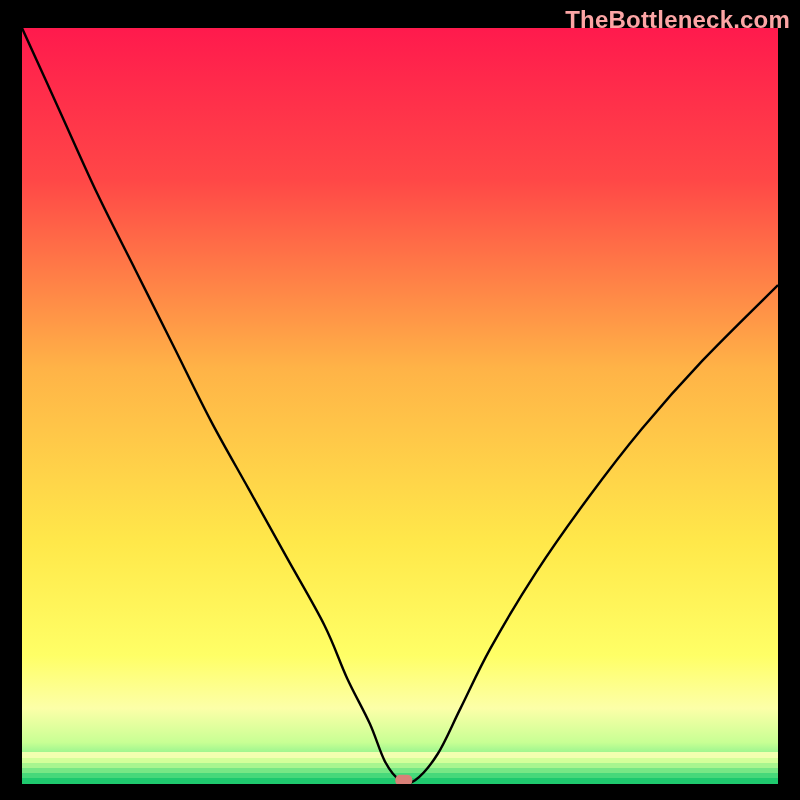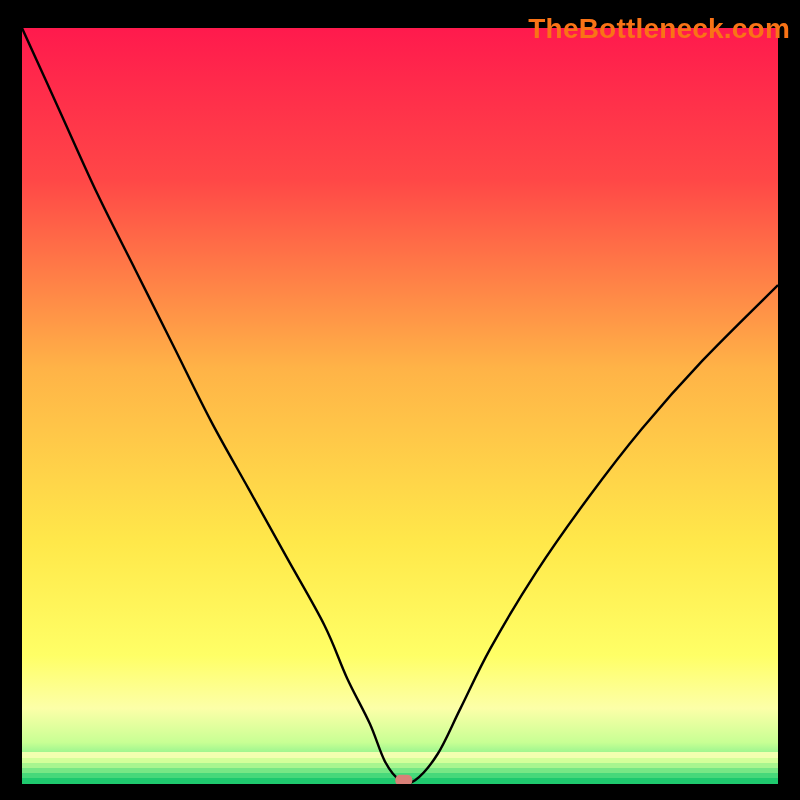--- a/index.html
+++ b/index.html
@@ -12,24 +12,24 @@
     background: #000;
   }
   .frame {
     position: relative;
     width: 800px;
     height: 800px;
     background: #000;
   }
   .watermark {
     position: absolute;
-    top: 13px;
+    top: 6px;
     right: 10px;
-    color: #f97316;
-    font-size: 28px;
+    color: #fca5a5;
+    font-size: 24px;
     font-weight: 600;
     letter-spacing: 0.2px;
     z-index: 10;
   }
   .plot-area {
     position: absolute;
     left: 22px;
     top: 28px;
     width: 756px;
     height: 756px;

